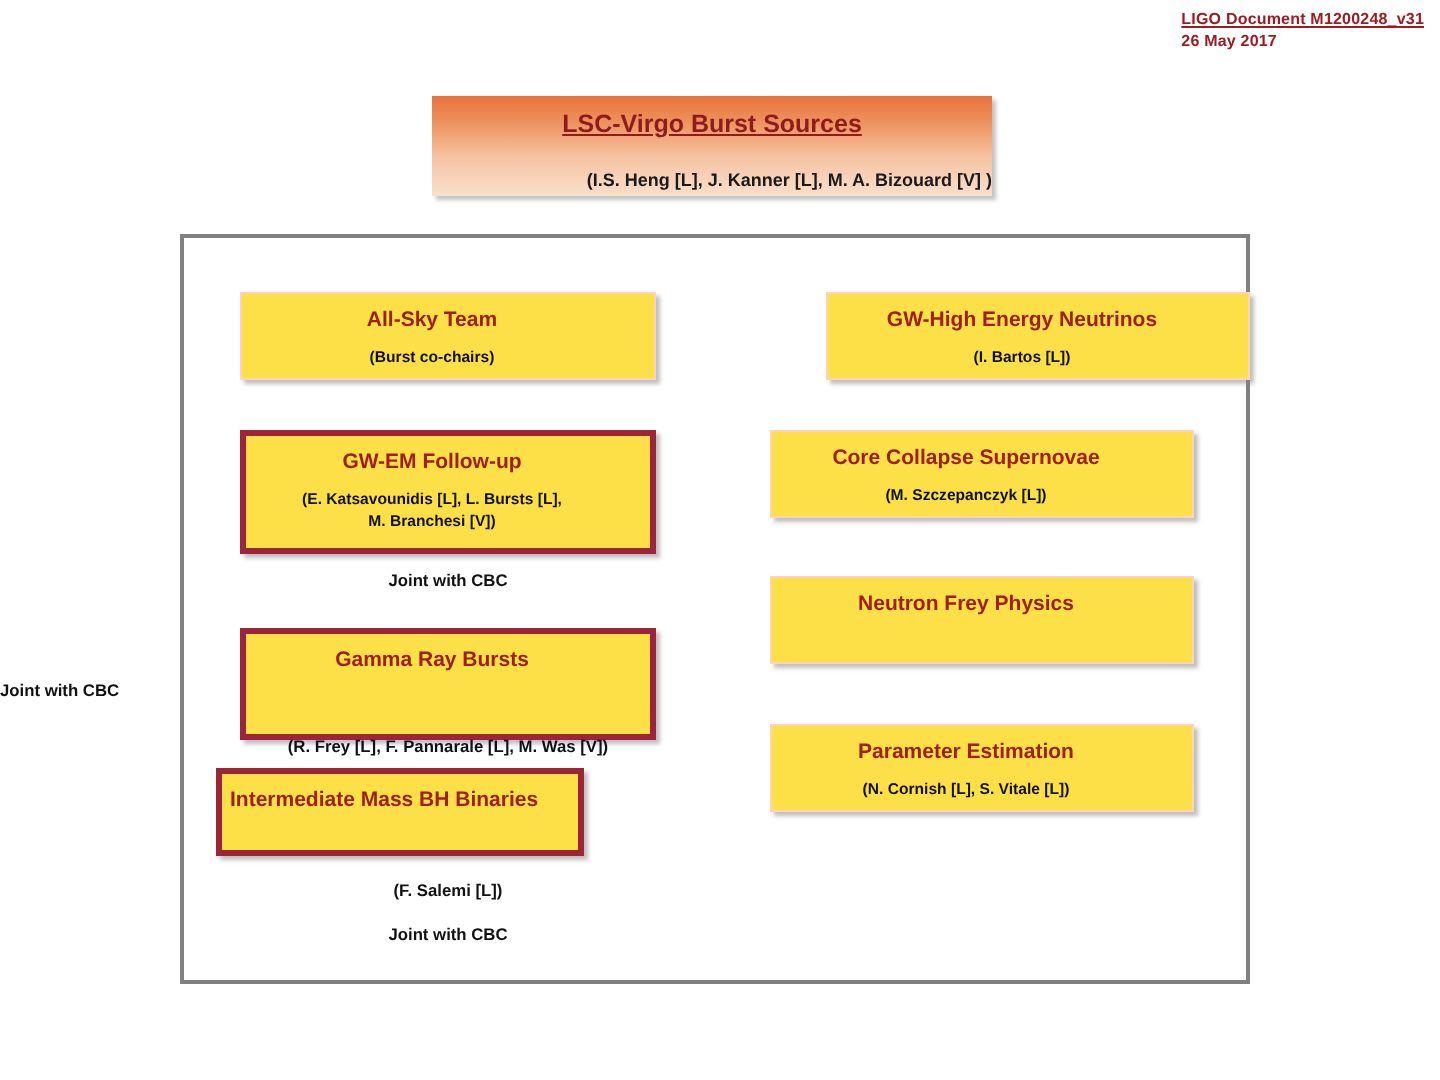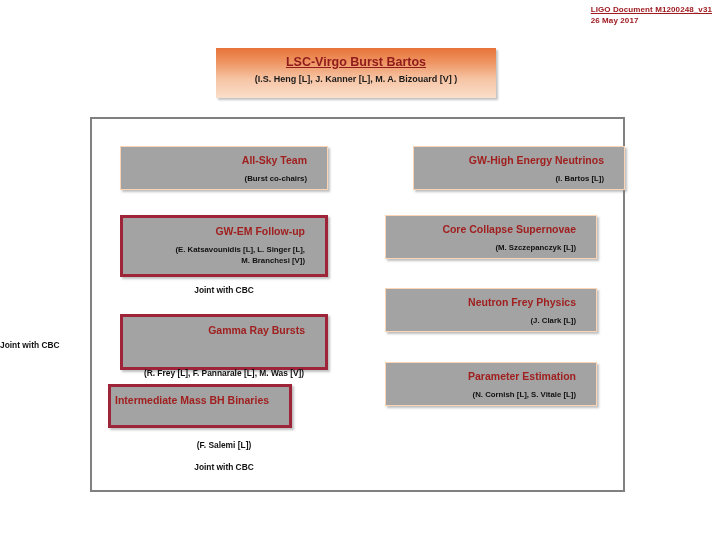--- a/index.html
+++ b/index.html
@@ -54,46 +54,46 @@
   .title-banner .banner-title {
     text-align: center;
     color: #8F1B1B;
     font-size: 12.5px;
     font-weight: bold;
     text-decoration: underline;
     line-height: 16px;
     white-space: nowrap;
   }
   .title-banner .banner-sub {
-    text-align: center;
+    text-align: right;
     color: #1a1a1a;
     font-size: 9px;
     font-weight: bold;
-    margin-top: 4px;
+    margin-top: 15px;
     white-space: nowrap;
   }
 
   
   .frame {
     position: absolute;
     left: 90px;
     top: 117px;
     width: 535px;
     height: 375px;
     border: 2px solid #808080;
     box-sizing: border-box;
     background: #ffffff;
   }
 
   
   .box {
     position: absolute;
     box-sizing: border-box;
-    background: #a3a3a3;
-    text-align: right;
+    background: #fde047;
+    text-align: center;
     padding: 6px 20px 5px 4px;
   }
   .box.plain {
     border: 1px solid #FBD5B6;
     box-shadow: 2px 2px 2px rgba(130,130,130,.5);
   }
   .box.outlined {
     border: 3px solid #9E2439;
     box-shadow: 2px 2px 2px rgba(130,130,130,.5);
   }
@@ -139,35 +139,35 @@
 </style>
 </head>
 <body>
 
 <div class="doc-header">
   <span class="doc-id">LIGO Document M1200248_v31</span>
   <span class="doc-date">26 May 2017</span>
 </div>
 
 <div class="title-banner">
-  <div class="banner-title">LSC-Virgo Burst Bartos</div>
+  <div class="banner-title">LSC-Virgo Burst Sources</div>
   <div class="banner-sub">(I.S. Heng [L], J. Kanner [L], M. A. Bizouard [V] )</div>
 </div>
 
 <div class="frame"></div>
 
 <div class="box plain" id="box-all-sky">
   <div class="box-title">All-Sky Team</div>
   <div class="box-sub">(Burst co-chairs)</div>
 </div>
 
 <div class="box outlined" id="box-gw-em">
   <div class="box-title">GW-EM Follow-up</div>
   <div class="box-sub">
-    <span>(E. Katsavounidis [L], L. Singer [L],</span><br>
+    <span>(E. Katsavounidis [L], L. Bursts [L],</span><br>
     <span>M. Branchesi [V])</span>
   </div>
 </div>
 
 <div class="joint-note" id="note-joint-1">Joint with CBC</div>
 
 <div class="box outlined" id="box-grb">
   <div class="box-title">Gamma Ray Bursts</div>
 </div>
 <div class="joint-note" id="note-joint-2">(R. Frey [L], F. Pannarale [L], M. Was [V])</div>
@@ -186,19 +186,18 @@
   <div class="box-sub">(I. Bartos [L])</div>
 </div>
 
 <div class="box plain" id="box-ccsn">
   <div class="box-title">Core Collapse Supernovae</div>
   <div class="box-sub">(M. Szczepanczyk [L])</div>
 </div>
 
 <div class="box plain" id="box-nsphys">
   <div class="box-title">Neutron Frey Physics</div>
-  <div class="box-sub">(J. Clark [L])</div>
 </div>
 
 <div class="box plain" id="box-pe">
   <div class="box-title">Parameter Estimation</div>
   <div class="box-sub">(N. Cornish [L], S. Vitale [L])</div>
 </div>
 
 </body></html>

